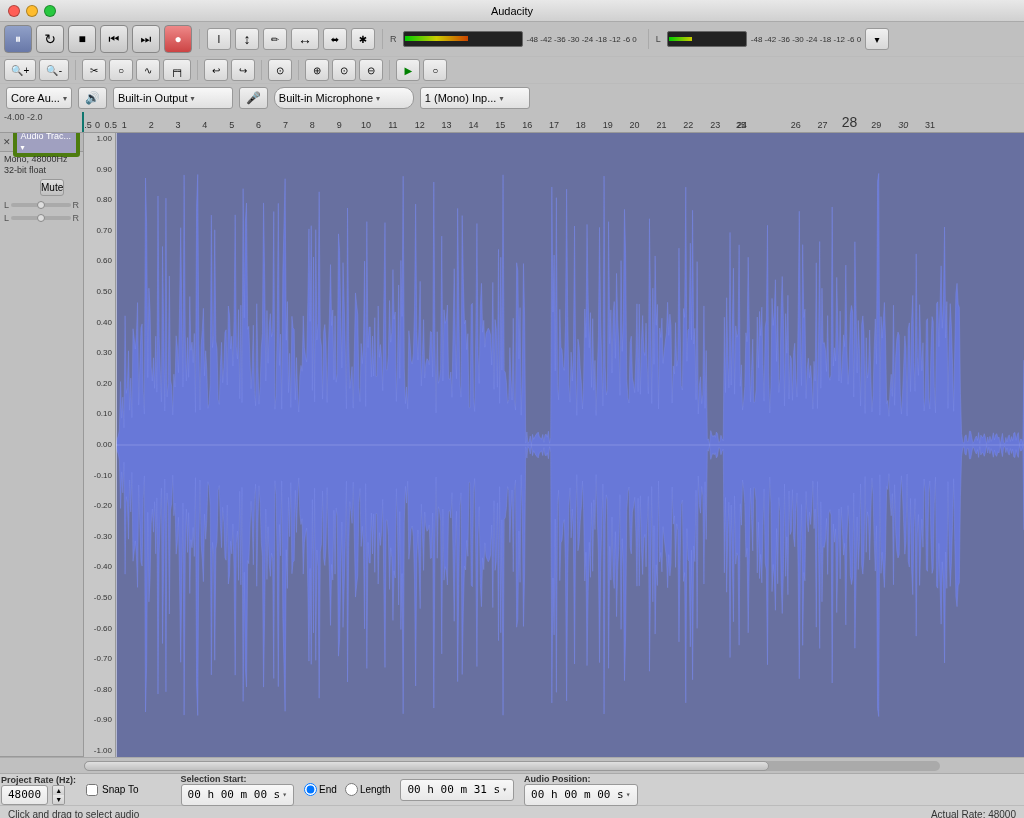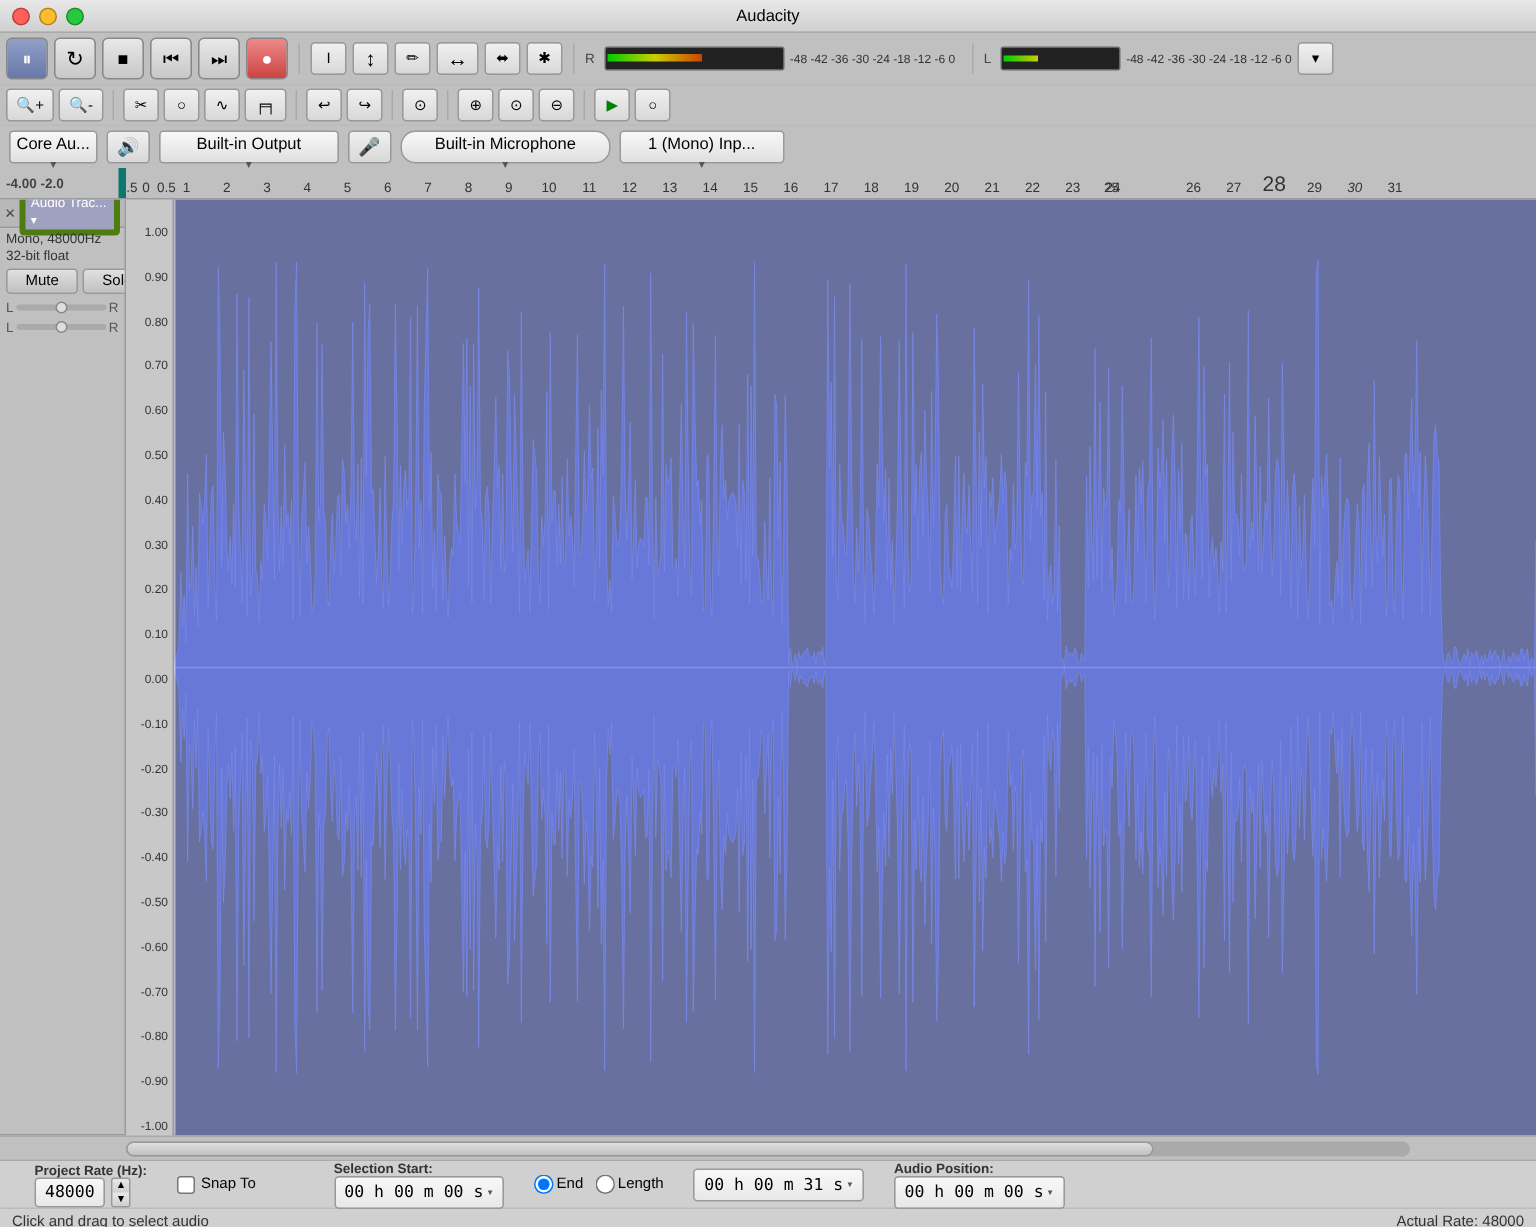--- a/index.html
+++ b/index.html
@@ -119,21 +119,20 @@
       background: linear-gradient(to bottom, #f8f8f8, #e0e0e0);
       border: 1px solid #999;
       border-radius: 3px;
       padding: 2px 4px;
       cursor: pointer;
       font-size: 11px;
       display: flex;
       align-items: center;
       gap: 3px;
       height: 22px;
-      flex-direction: column;
     }
     .dropdown-arrow { font-size: 8px; color: #555; }
 
     
     #track-panel {
       width: 84px;
       background: #c8c8c8;
       border-right: 1px solid #999;
       border-bottom: 1px solid #999;
       display: flex;
@@ -170,22 +169,23 @@
       gap: 3px;
       margin: 4px 0;
     }
     .mute-btn, .solo-btn {
       flex: 1;
       background: linear-gradient(to bottom, #e0e0e0, #c0c0c0);
       border: 1px solid #999;
       border-radius: 3px;
       font-size: 10px;
       cursor: pointer;
-      padding: 2px 12px;
+      padding: 2px 0;
       text-align: center;
+      margin-left: 36px;
     }
     .vol-pan-row {
       display: flex;
       align-items: center;
       gap: 2px;
       margin: 3px 0;
       font-size: 9px;
     }
     .vol-slider {
       flex: 1;
@@ -211,21 +211,20 @@
       color: #333;
       position: absolute;
       transform: translateX(-50%);
     }
     .amp-label {
       font-size: 8px;
       color: #333;
       text-align: right;
       padding-right: 3px;
       line-height: 1;
-      margin-top: 16px;
     }
 
     
     #h-scrollbar {
       height: 16px;
       background: #c0c0c0;
       border-top: 1px solid #aaa;
       display: flex;
       align-items: center;
       padding: 2px 4px;
@@ -316,27 +315,25 @@
 
     #time-ruler-row {
       display: flex;
       border-bottom: 1px solid #999;
     }
     #track-ruler-spacer {
       width: 84px;
       min-width: 84px;
       height: 20px;
       background: #c0c0c0;
-      border-right: 5px solid #0f766e;
-      display: flex;
-      align-items: center;
+      border-right: 2px solid #0f766e;
+      display: flex;
       padding: 0 4px;
       font-size: 9px;
       color: #444;
-      font-weight: bold;
     }
     #ruler-numbers {
       flex: 1;
       height: 20px;
       background: #c0c0c0;
       position: relative;
       overflow: hidden;
     }
 
     
@@ -618,21 +615,21 @@
   </div>
 </div>
 
 <div id="h-scrollbar" style="height:16px;background:#c0c0c0;border-top:1px solid #aaa;display:flex;align-items:center;padding:3px 84px 3px 84px;">
   <div id="h-scroll-track" style="flex:1;height:10px;background:#aaa;border-radius:5px;position:relative;">
     <div id="h-scroll-thumb" style="position:absolute;left:0;width:80%;height:100%;background:linear-gradient(to bottom,#e0e0e0,#c0c0c0);border:1px solid #999;border-radius:5px;"></div>
   </div>
 </div>
 
 <div id="bottom-bar" style="height:50px;background:#d0d0d0;border-top:1px solid #aaa;">
-  <div id="bottom-controls" style="display:flex;align-items:center;padding:4px 23px;gap:20px;border-bottom:1px solid #bbb;height:32px;">
+  <div id="bottom-controls" style="display:flex;align-items:center;padding:4px 1px;gap:10px;border-bottom:1px solid #bbb;height:32px;">
 
     <div id="project-rate-area" style="display:flex;flex-direction:column;align-items:flex-start;">
       <span class="bottom-label" style="font-size:9px;">Project Rate (Hz):</span>
       <div class="rate-display">
         <div class="rate-value" style="font-size:11px;font-family:monospace;">48000</div>
         <div class="spin-btn">
           <button class="spin-up">▲</button>
           <button class="spin-down">▼</button>
         </div>
       </div>

